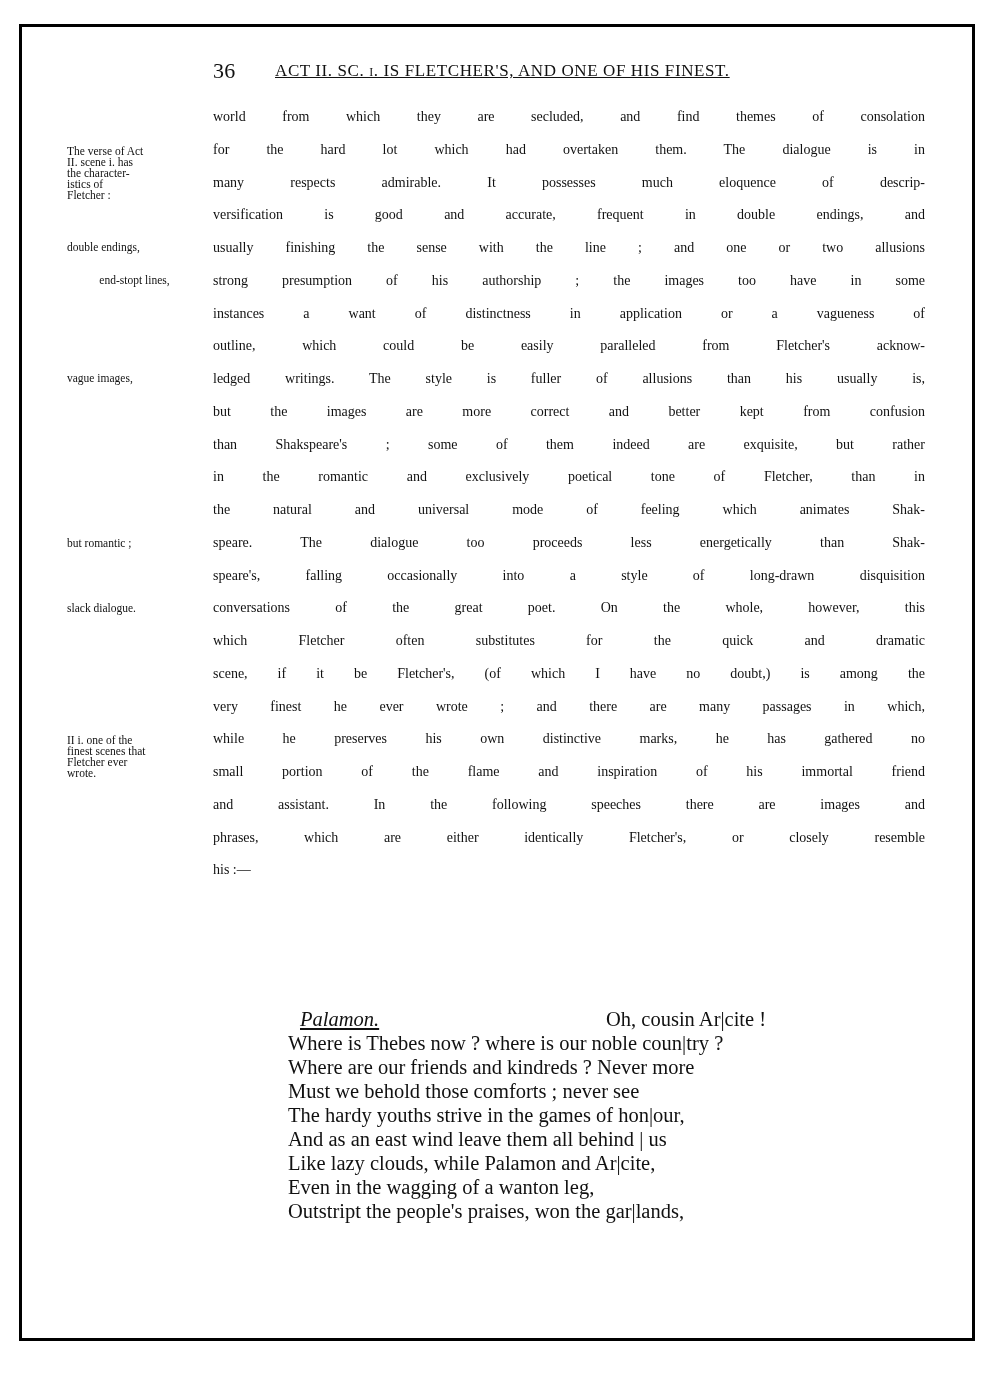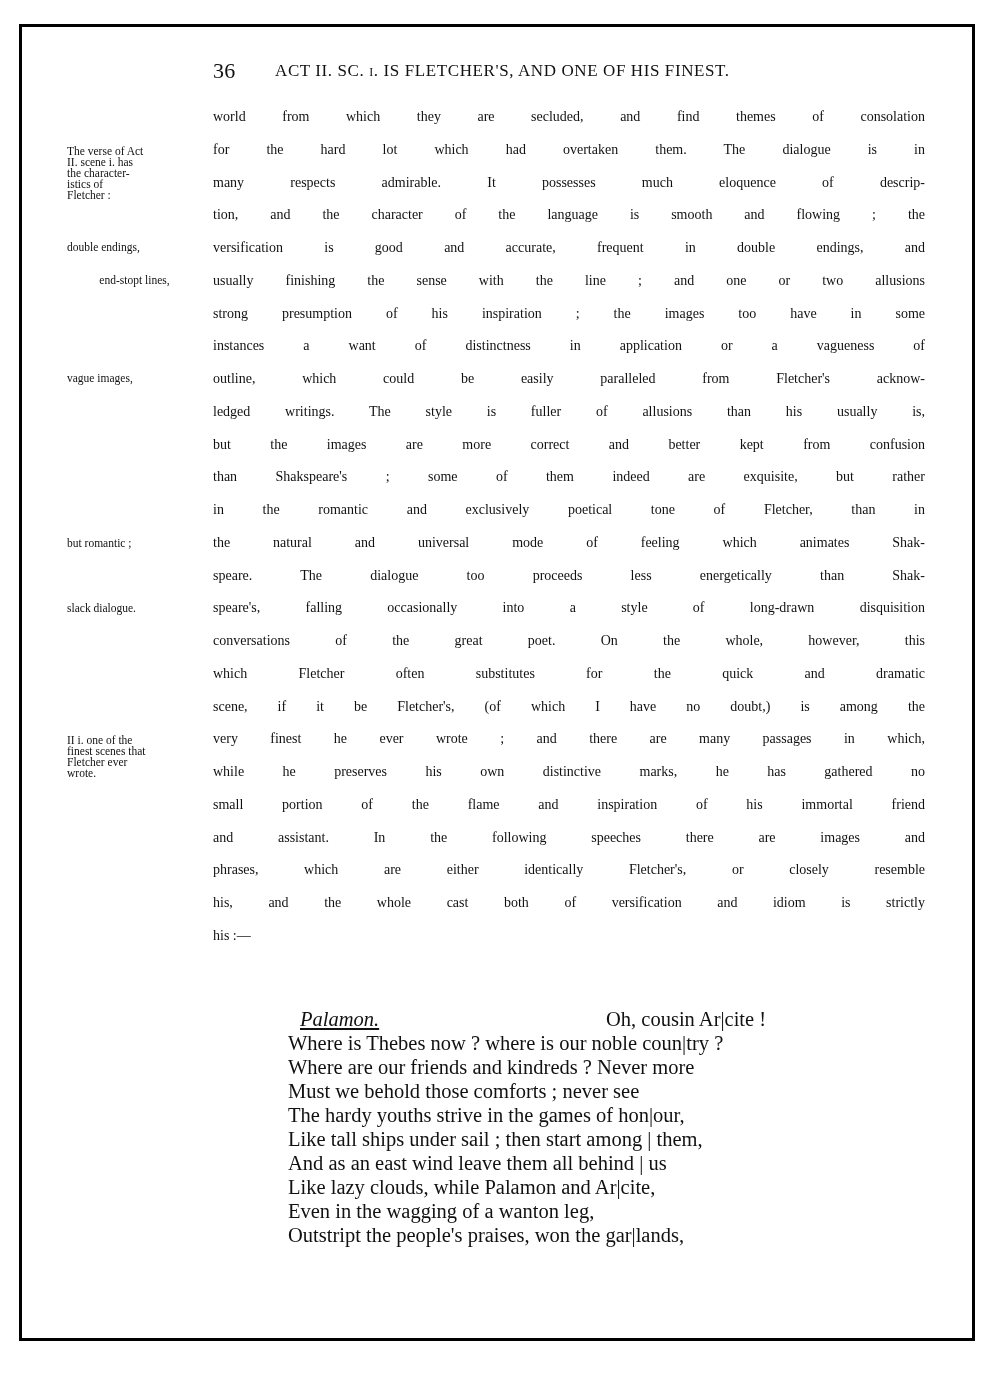--- a/index.html
+++ b/index.html
@@ -1,20 +1,20 @@
 <!DOCTYPE html>
 <html><head>
 <meta charset="utf-8">
 <style>
   html, body { margin: 0; padding: 0; background: #ffffff; }
   body { width: 1000px; height: 1374px; position: relative; overflow: hidden; font-family: "Liberation Serif", "DejaVu Serif", serif; color: #111; }
   .frame { position: absolute; left: 19px; top: 24px; width: 956px; height: 1317px; border: 3px solid #000; border-top-width: 3px; box-sizing: border-box; }
   .running-head { position: absolute; top: 58px; left: 213px; width: 720px; height: 30px; font-size: 17px; letter-spacing: 0.3px; }
   .page-num { position: absolute; left: 0; top: 0; font-size: 22px; }
-  .head-title { position: absolute; left: 62px; top: 3px; font-variant: small-caps; font-size: 17px; letter-spacing: 0.6px; white-space: nowrap; }
+  .head-title { position: absolute; left: 62px; top: 3px; font-variant: small-caps; font-size: 17px; letter-spacing: 0.6px; white-space: nowrap; text-decoration: underline; }
   .body-text { position: absolute; left: 213px; top: 101px; width: 712px; }
   .body-line { height: 32.75px; line-height: 32.75px; font-size: 14px; text-align: justify; text-align-last: justify; white-space: nowrap; overflow: visible; }
   .body-line.last { text-align-last: left; }
   .body-line span { display: block; }
   .margin-note { position: absolute; left: 67px; width: 135px; font-size: 11.5px; line-height: 11px; font-weight: normal; color: #111; }
   .verse { position: absolute; left: 288px; top: 1007px; width: 580px; }
   .verse-line { height: 24px; line-height: 24px; font-size: 20.5px; white-space: nowrap; }
   .speaker-line { position: relative; height: 24px; line-height: 24px; font-size: 20.5px; }
   .speaker { position: absolute; left: 12px; font-style: italic; text-decoration: underline; }
   .speaker-text { position: absolute; left: 318px; }
@@ -52,30 +52,27 @@
   <div class="body-line">
       <span>world from which they are secluded, and find themes of consolation</span>
     </div>
   <div class="body-line">
       <span>for the hard lot which had overtaken them.  The dialogue is in</span>
     </div>
   <div class="body-line">
       <span>many respects admirable.  It possesses much eloquence of descrip-</span>
     </div>
   <div class="body-line">
-      <span>tion, and the character of the language is smooth and flowing ; the</span>
-    </div>
-  <div class="body-line">
       <span>versification is good and accurate, frequent in double endings, and</span>
     </div>
   <div class="body-line">
       <span>usually finishing the sense with the line ; and one or two allusions</span>
     </div>
   <div class="body-line">
-      <span>strong presumption of his inspiration ; the images too have in some</span>
+      <span>strong presumption of his authorship ; the images too have in some</span>
     </div>
   <div class="body-line">
       <span>instances a want of distinctness in application or a vagueness of</span>
     </div>
   <div class="body-line">
       <span>outline, which could be easily paralleled from Fletcher's acknow-</span>
     </div>
   <div class="body-line">
       <span>ledged writings.  The style is fuller of allusions than his usually is,</span>
     </div>
@@ -114,35 +111,31 @@
     </div>
   <div class="body-line">
       <span>small portion of the flame and inspiration of his immortal friend</span>
     </div>
   <div class="body-line">
       <span>and assistant.  In the following speeches there are images and</span>
     </div>
   <div class="body-line">
       <span>phrases, which are either identically Fletcher's, or closely resemble</span>
     </div>
-  <div class="body-line">
-      <span>his, and the whole cast both of versification and idiom is strictly</span>
-    </div>
   <div class="body-line last">
       <span>his :—</span>
     </div>
 </div>
 
 <div class="verse">
   <div class="speaker-line">
     <span class="speaker">Palamon.</span>
     <span class="speaker-text">Oh, cousin Ar|cite !</span>
   </div>
   <div class="verse-line">Where is Thebes now ?  where is our noble coun|try ?</div>
   <div class="verse-line">Where are our friends and kindreds ?   Never more</div>
   <div class="verse-line">Must we behold those comforts ; never see</div>
   <div class="verse-line">The hardy youths strive in the games of hon|our,</div>
-  <div class="verse-line">Like tall ships under sail ; then start among | them,</div>
   <div class="verse-line">And as an east wind leave them all behind | us</div>
   <div class="verse-line">Like lazy clouds, while Palamon and Ar|cite,</div>
   <div class="verse-line">Even in the wagging of a wanton leg,</div>
   <div class="verse-line">Outstript the people's praises, won the gar|lands,</div>
 </div>
 
 </body></html>

